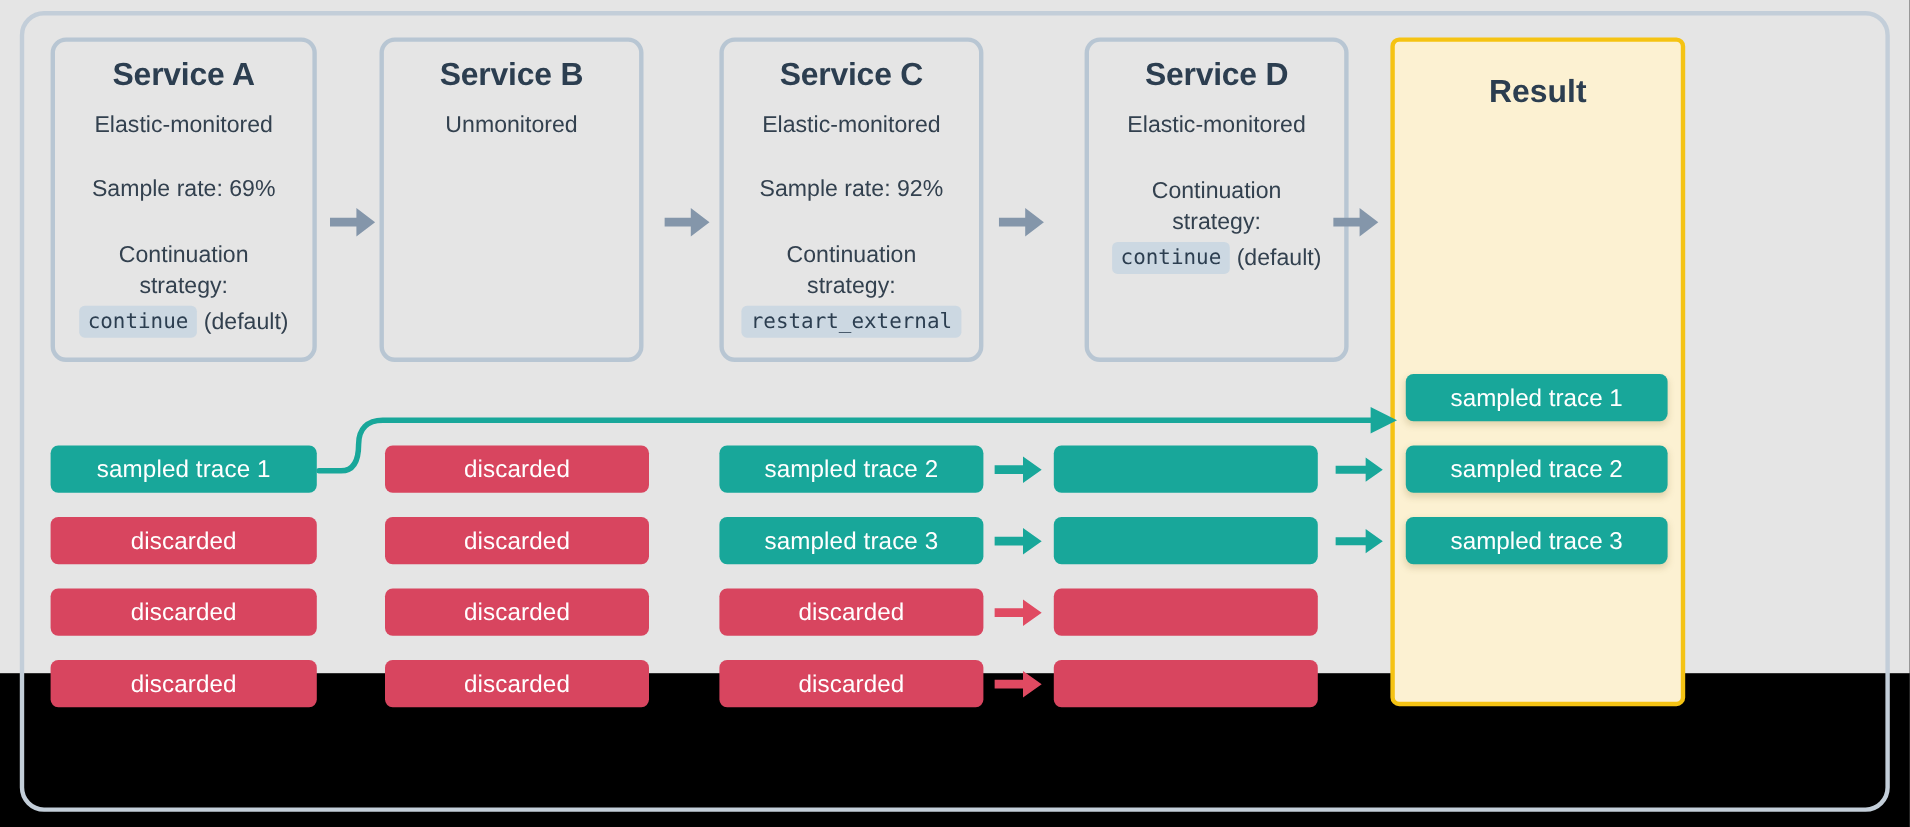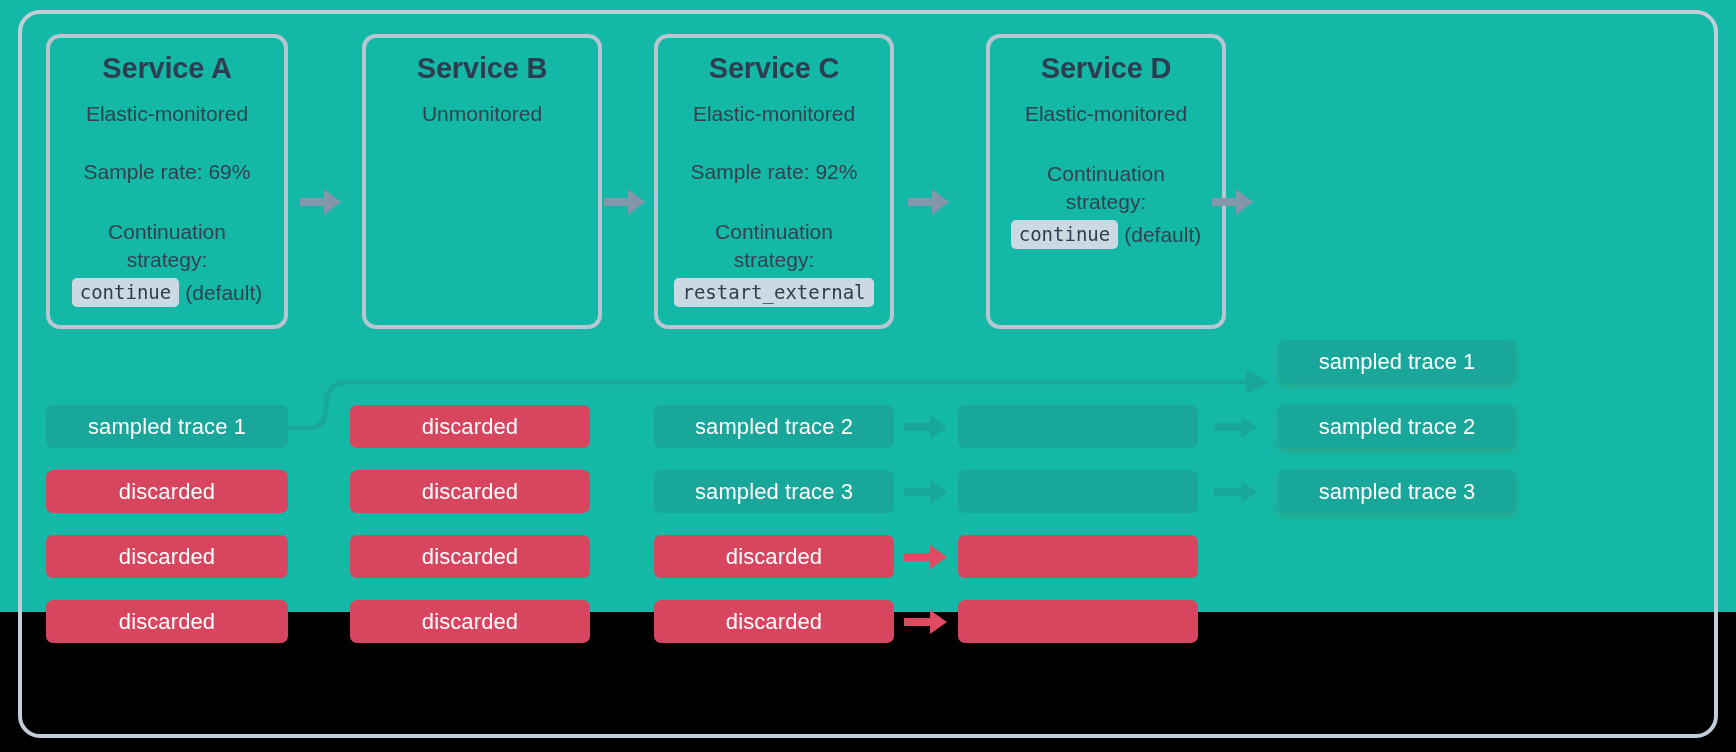--- a/index.html
+++ b/index.html
@@ -4,21 +4,21 @@
 <style>
   html,body{margin:0;padding:0;background:#000;}
   body{
     width:1736px;height:752px;
     font-family:"Liberation Sans", sans-serif;
     overflow:hidden;
   }
   #canvas{
     position:relative;
     width:1736px;height:612px;
-    background:#14b8a6;
+    background:#e5e5e5;
   }
   
   #outer-frame{
     position:absolute;
     left:18px;top:10px;
     width:1700px;height:728px;
     border:4px solid #c3ced9;
     border-radius:22px;
     box-sizing:border-box;
     pointer-events:none;
@@ -147,21 +147,21 @@
     <div class="service-rate">Sample rate: 69%</div>
     <div class="service-strat">
       <div>Continuation</div>
       <div>strategy:</div>
     </div>
     <div class="chipline">
       <span class="chip">continue</span><span class="chip-note">(default)</span>
     </div>
   </div>
 
-  <div class="service-box" style="left:362px;width:240px;">
+  <div class="service-box" style="left:345px;width:240px;">
     <div class="service-title">Service B</div>
     <div class="service-sub">Unmonitored</div>
   </div>
 
   <div class="service-box" style="left:654px;width:240px;">
     <div class="service-title">Service C</div>
     <div class="service-sub">Elastic-monitored</div>
     <div class="service-rate">Sample rate: 92%</div>
     <div class="service-strat">
       <div>Continuation</div>
@@ -177,20 +177,23 @@
     <div class="service-sub">Elastic-monitored</div>
     <div class="service-strat">
       <div>Continuation</div>
       <div>strategy:</div>
     </div>
     <div class="chipline">
       <span class="chip">continue</span><span class="chip-note">(default)</span>
     </div>
   </div>
 
+  <div id="result-panel">
+    <div id="result-title">Result</div>
+  </div>
 
   <svg class="svc-arrow" style="left:300px;top:187px;" viewBox="0 0 42 30">
     <path d="M0 11 L24 11 L24 2 L41 15 L24 28 L24 19 L0 19 Z" fill="#8496aa"></path>
   </svg>
   <svg class="svc-arrow" style="left:604px;top:187px;" viewBox="0 0 42 30">
     <path d="M0 11 L24 11 L24 2 L41 15 L24 28 L24 19 L0 19 Z" fill="#8496aa"></path>
   </svg>
   <svg class="svc-arrow" style="left:908px;top:187px;" viewBox="0 0 42 30">
     <path d="M0 11 L24 11 L24 2 L41 15 L24 28 L24 19 L0 19 Z" fill="#8496aa"></path>
   </svg>

